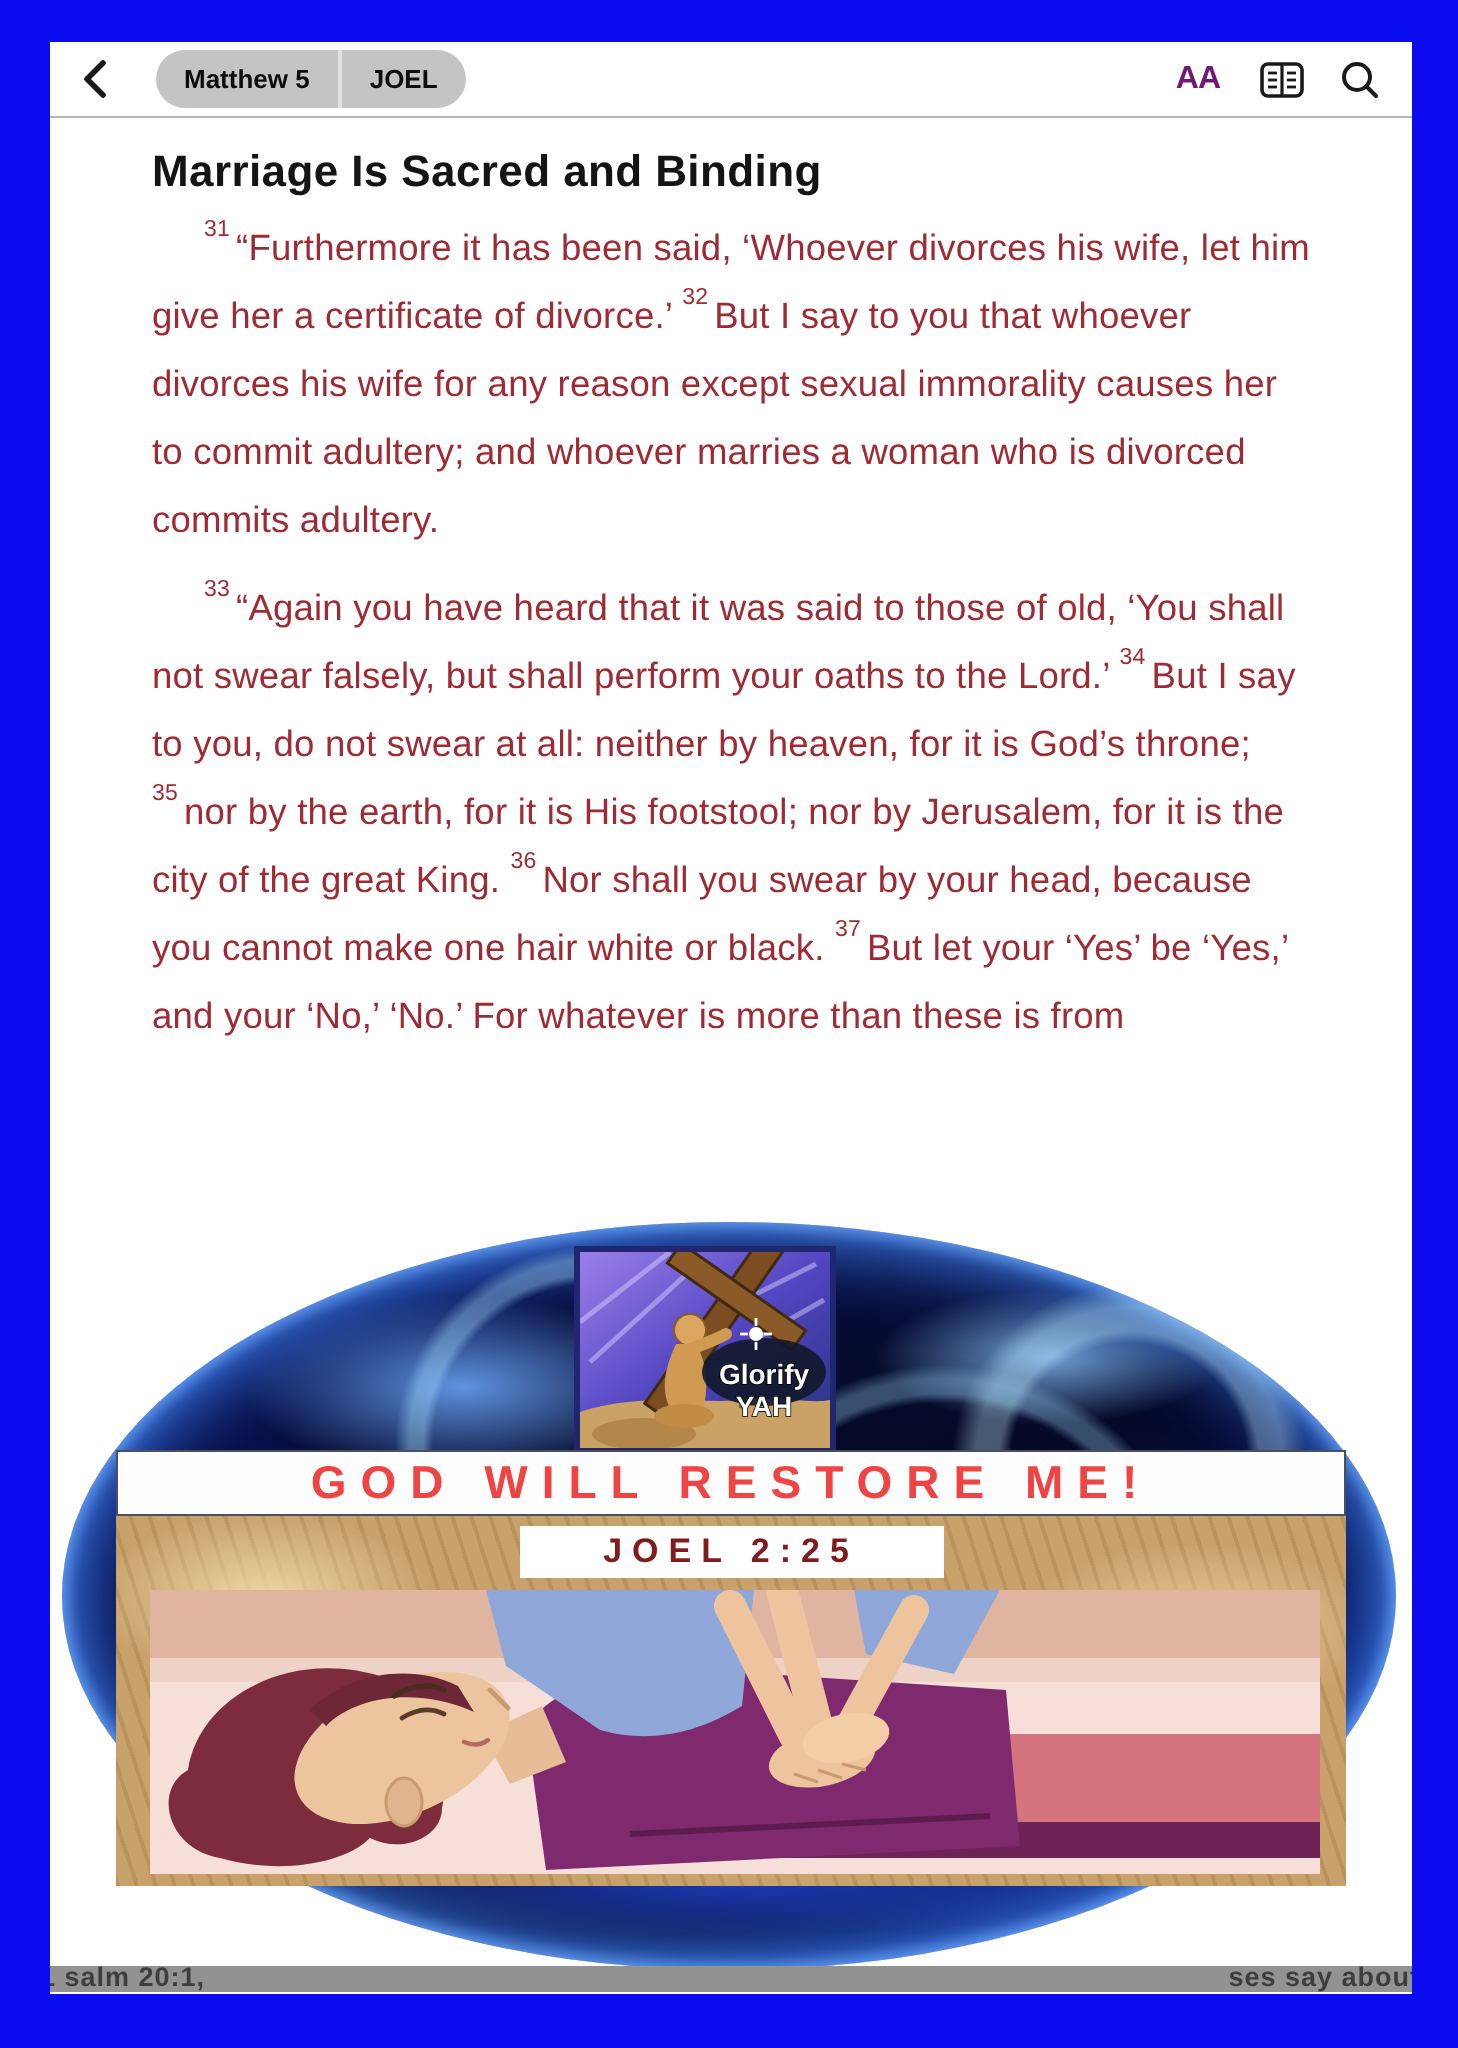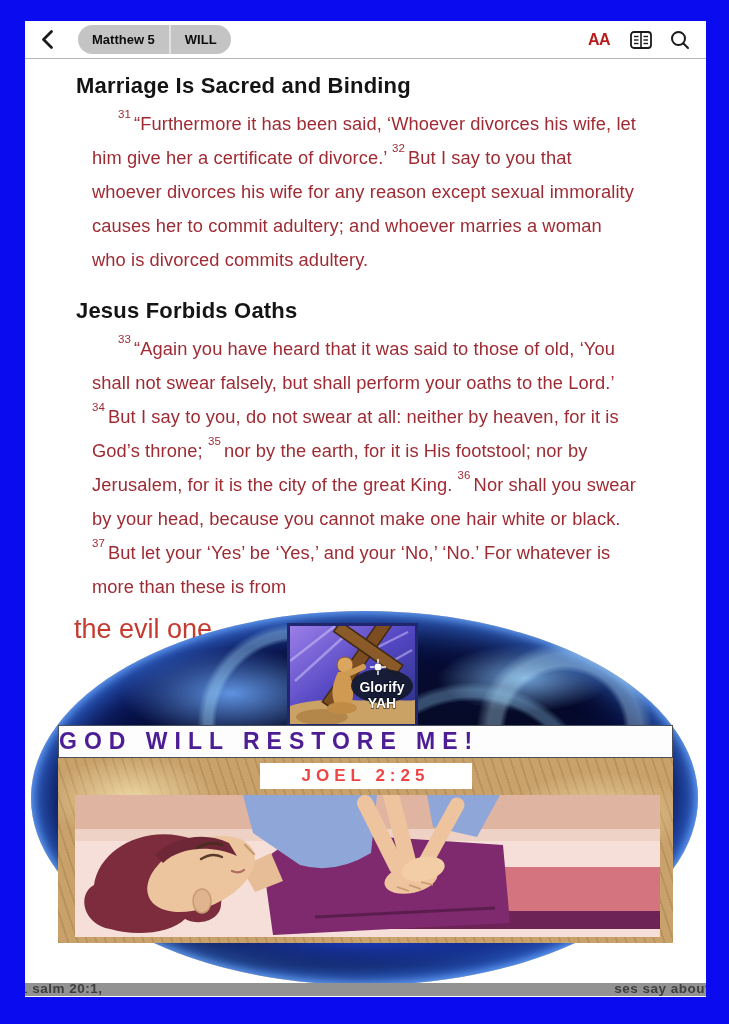--- a/index.html
+++ b/index.html
@@ -23,33 +23,33 @@
   .pill{
     margin-left:24px;background:#c4c4c4;border-radius:15px;height:29px;
     display:flex;align-items:stretch;overflow:hidden;
   }
   .pill-seg{
     font-weight:bold;font-size:13px;color:#0d0d0d;
     display:flex;align-items:center;padding:0 14px;text-align:right;
   }
   .pill-div{width:2px;background:#e2e2e2;}
   .spacer{flex:1;}
-  .aa-btn{font-size:16px;font-weight:700;color:#b91c1c;margin-right:20px;letter-spacing:-0.5px;}
+  .aa-btn{font-size:16px;font-weight:700;color:#701a75;margin-right:20px;letter-spacing:-0.5px;}
   .hicon{margin-right:18px;display:flex;align-items:center;}
   .hicon:last-child{margin-right:2px;}
   
   .content{padding:9px 50px 0 51px;}
   .section-heading{
     font-size:22px;font-weight:bold;color:#141414;
     margin:6px 0 10px;letter-spacing:0.2px;line-height:23px;
   }
   #sections-root .section-heading + p{margin-top:0;}
   #sections-root p.verses + .section-heading{margin-top:22px;}
   p.verses{
-    margin:0 16px 10px;color:#9e2b33;font-size:18.3px;line-height:34px;
+    margin:0 0 10px;color:#9e2b33;font-size:18.3px;line-height:34px;
     text-indent:26px;letter-spacing:0.1px;
   }
   p.verses sup{
     font-size:11.5px;line-height:0;position:relative;top:-5px;margin-right:3px;
   }
   .continuation{
     font-size:27px;color:#c53b30;margin:2px 0 0 -2px;line-height:30px;
   }
   
   .composite{position:absolute;left:0;right:0;bottom:1px;height:387px;}
@@ -74,36 +74,36 @@
       radial-gradient(circle at 80% 32%, transparent 0 10%, rgba(195,238,255,.35) 11% 13%, transparent 15%);
   }
   .glorify{
     position:absolute;left:262px;top:14px;width:131px;height:104px;
     border:3px solid #20276e;box-sizing:border-box;background:#a21caf;
   }
   .glorify svg{display:block;width:100%;height:100%;}
   .banner{
     position:absolute;left:33px;top:116px;width:615px;height:33px;
     background:#fdfdfd;border:1px solid #4a4f5c;box-sizing:border-box;
-    display:flex;align-items:center;
-    font-weight:800;font-size:23px;letter-spacing:7px;color:#4c1d95;white-space:nowrap;overflow:hidden;
+    display:flex;align-items:center;justify-content:center;
+    font-weight:800;font-size:23px;letter-spacing:7px;color:#ef4444;white-space:nowrap;overflow:hidden;
   }
   .wheat{
     position:absolute;left:33px;top:149px;width:615px;height:185px;
     background:
       radial-gradient(ellipse 120px 60px at 12% 22%, rgba(240,220,170,.9), rgba(240,220,170,0) 70%),
       radial-gradient(ellipse 160px 70px at 55% 75%, rgba(220,186,130,.8), rgba(220,186,130,0) 70%),
       radial-gradient(ellipse 130px 60px at 88% 30%, rgba(236,212,160,.85), rgba(236,212,160,0) 70%),
       repeating-linear-gradient(72deg, rgba(130,95,45,.22) 0 2px, rgba(0,0,0,0) 2px 9px),
       #c9a26b;
   }
   .joel{
     position:absolute;left:50%;transform:translateX(-50%);top:5px;width:212px;height:26px;
     background:#ffffff;display:flex;align-items:center;justify-content:center;
-    font-weight:800;font-size:17px;letter-spacing:5px;color:#ef4444;
+    font-weight:800;font-size:17px;letter-spacing:5px;color:#7f1d1d;
   }
   .cpr{position:absolute;left:17px;right:13px;top:37px;bottom:6px;}
   .cpr svg{display:block;width:100%;height:100%;}
   .strip{
     position:absolute;left:0;right:0;top:374px;height:13px;background:#929292;
     overflow:hidden;font-weight:700;font-size:13.5px;color:#3e3e3e;letter-spacing:.5px;
   }
   .frag{position:absolute;top:-2px;white-space:nowrap;}
   .frag.left{left:-5px;}
   .frag.right{right:-4px;}
@@ -116,21 +116,21 @@
   <header>
     <button class="back-btn" aria-label="back">
       <svg width="13" height="21" viewBox="0 0 13 21">
         <polyline points="10.5,2.5 2.5,10.5 10.5,18.5" fill="none" stroke="#1a1a1a" stroke-width="2.8" stroke-linecap="round" stroke-linejoin="round"></polyline>
       </svg>
     </button>
 
     <div class="pill">
       <span class="pill-seg">Matthew 5</span>
       <span class="pill-div"></span>
-      <span class="pill-seg">WILL</span>
+      <span class="pill-seg">JOEL</span>
     </div>
 
     <div class="spacer"></div>
 
     <button class="aa-btn">AA</button>
 
     <button class="hicon" aria-label="reader">
       <svg width="22" height="18" viewBox="0 0 22 18">
         <rect x="1" y="1" width="20" height="16" rx="3" fill="none" stroke="#1a1a1a" stroke-width="1.8"></rect>
         <line x1="11" y1="1.5" x2="11" y2="16.5" stroke="#1a1a1a" stroke-width="1.6"></line>
@@ -148,24 +148,22 @@
         <circle cx="8.5" cy="8.5" r="6.5" fill="none" stroke="#1a1a1a" stroke-width="2"></circle>
         <line x1="13.5" y1="13.5" x2="18" y2="18" stroke="#1a1a1a" stroke-width="2" stroke-linecap="round"></line>
       </svg>
     </button>
   </header>
 
   <main class="content">
     <div id="sections-root">
         <div class="section-heading">Marriage Is Sacred and Binding</div>
         <p class="verses"><sup>31</sup><span>“Furthermore it has been said, ‘Whoever divorces his wife, let him give her a certificate of divorce.’ </span><sup>32</sup><span>But I say to you that whoever divorces his wife for any reason except sexual immorality causes her to commit adultery; and whoever marries a woman who is divorced commits adultery.</span></p>
-        <div class="section-heading">Jesus Forbids Oaths</div>
         <p class="verses"><sup>33</sup><span>“Again you have heard that it was said to those of old, ‘You shall not swear falsely, but shall perform your oaths to the Lord.’ </span><sup>34</sup><span>But I say to you, do not swear at all: neither by heaven, for it is God’s throne; </span><sup>35</sup><span>nor by the earth, for it is His footstool; nor by Jerusalem, for it is the city of the great King. </span><sup>36</sup><span>Nor shall you swear by your head, because you cannot make one hair white or black. </span><sup>37</sup><span>But let your ‘Yes’ be ‘Yes,’ and your ‘No,’ ‘No.’ For whatever is more than these is from</span></p>
       </div>
-    <div class="continuation">the evil one.</div>
   </main>
 
   <div class="composite">
     <div class="earth"></div>
 
     <div class="glorify">
       <svg viewBox="0 0 125 98" preserveAspectRatio="none">
         <defs>
           <linearGradient id="gbg" x1="0" y1="0" x2="1" y2="1">
             <stop offset="0" stop-color="#9b7fe8"></stop>

